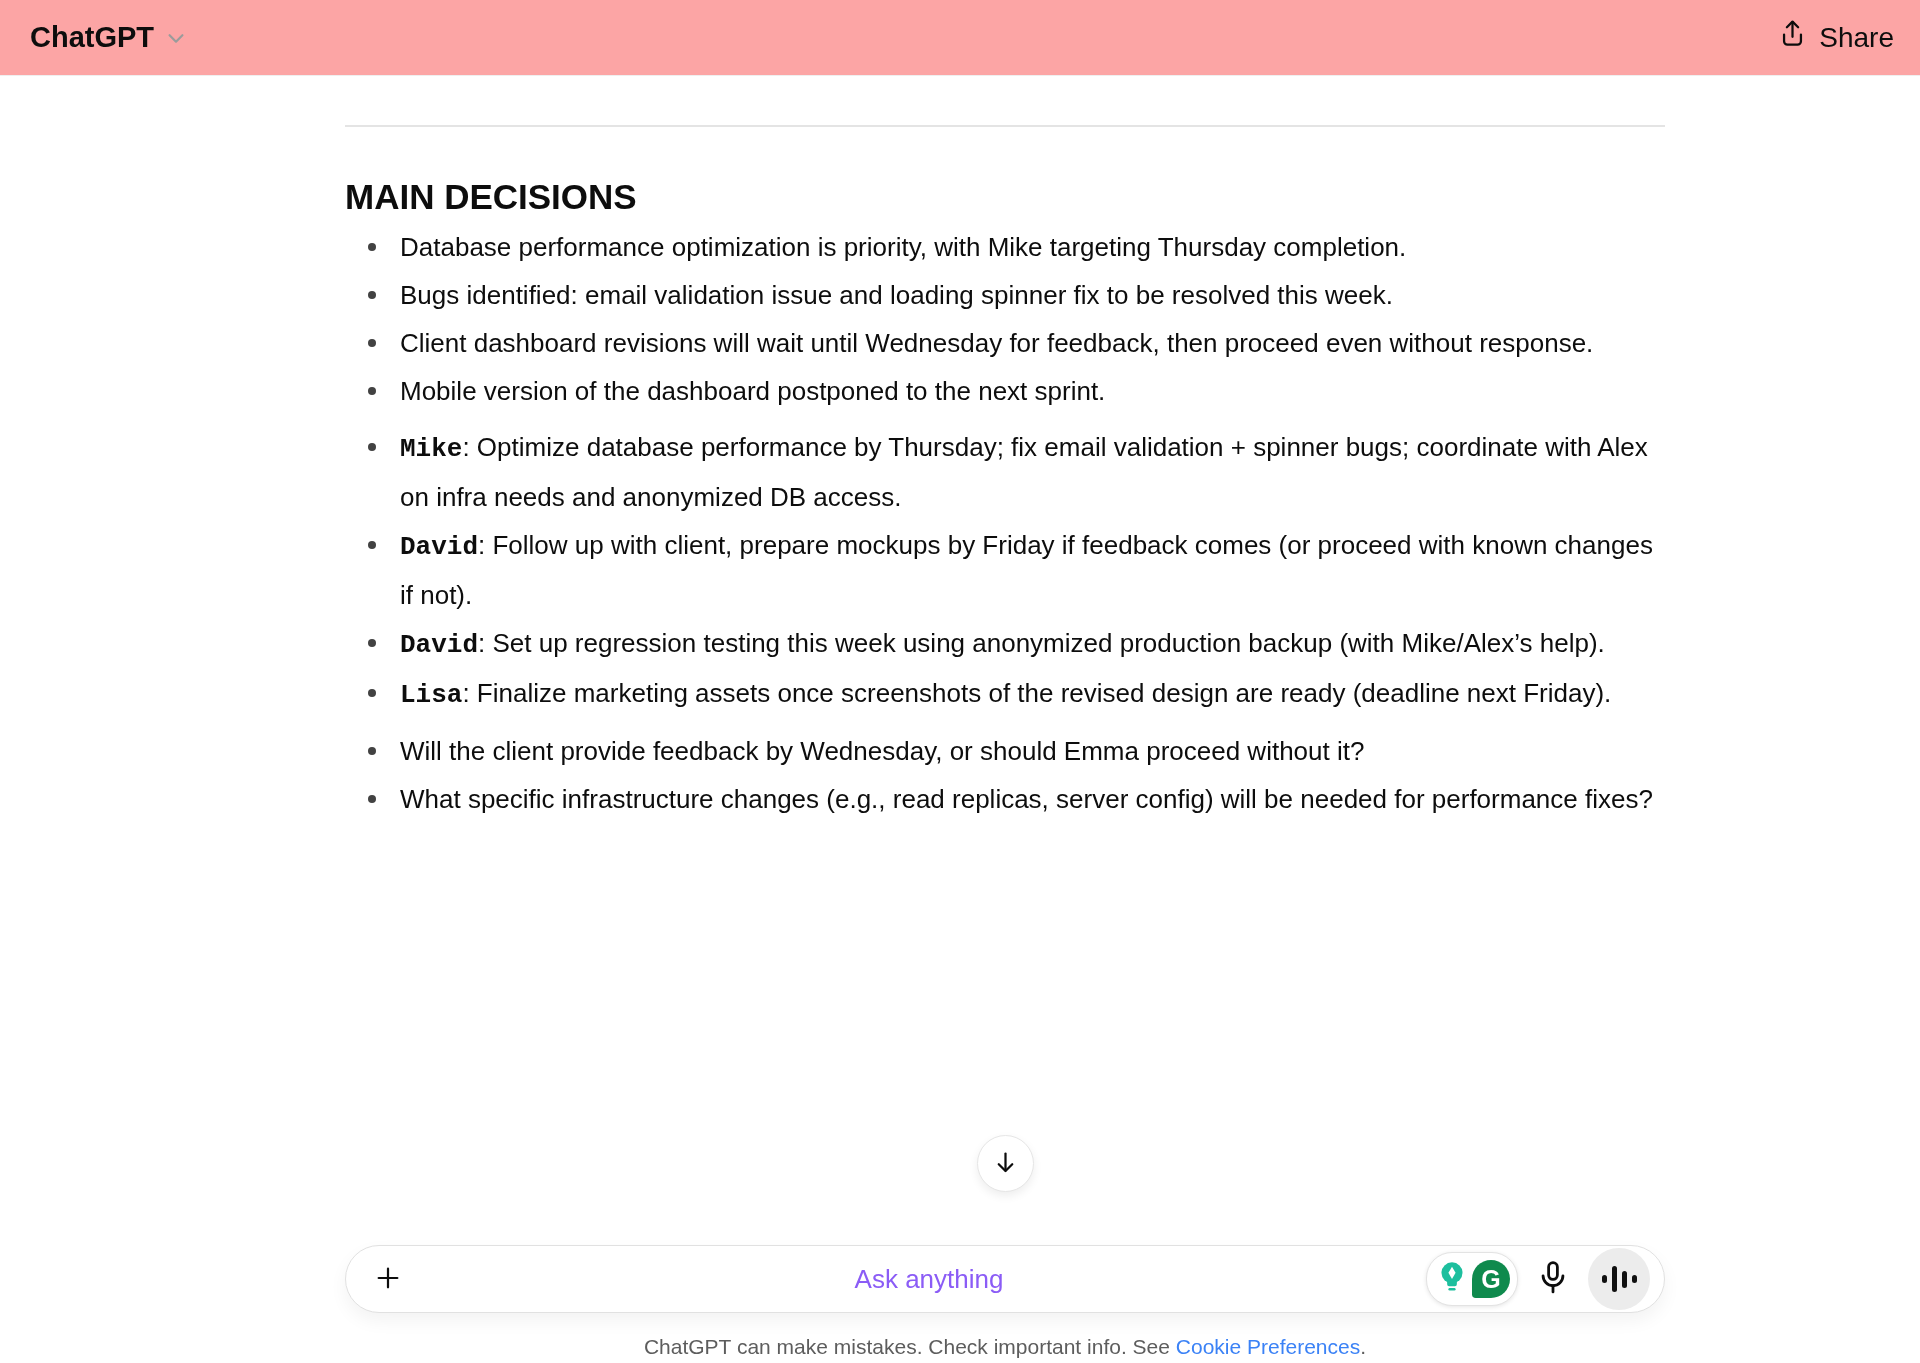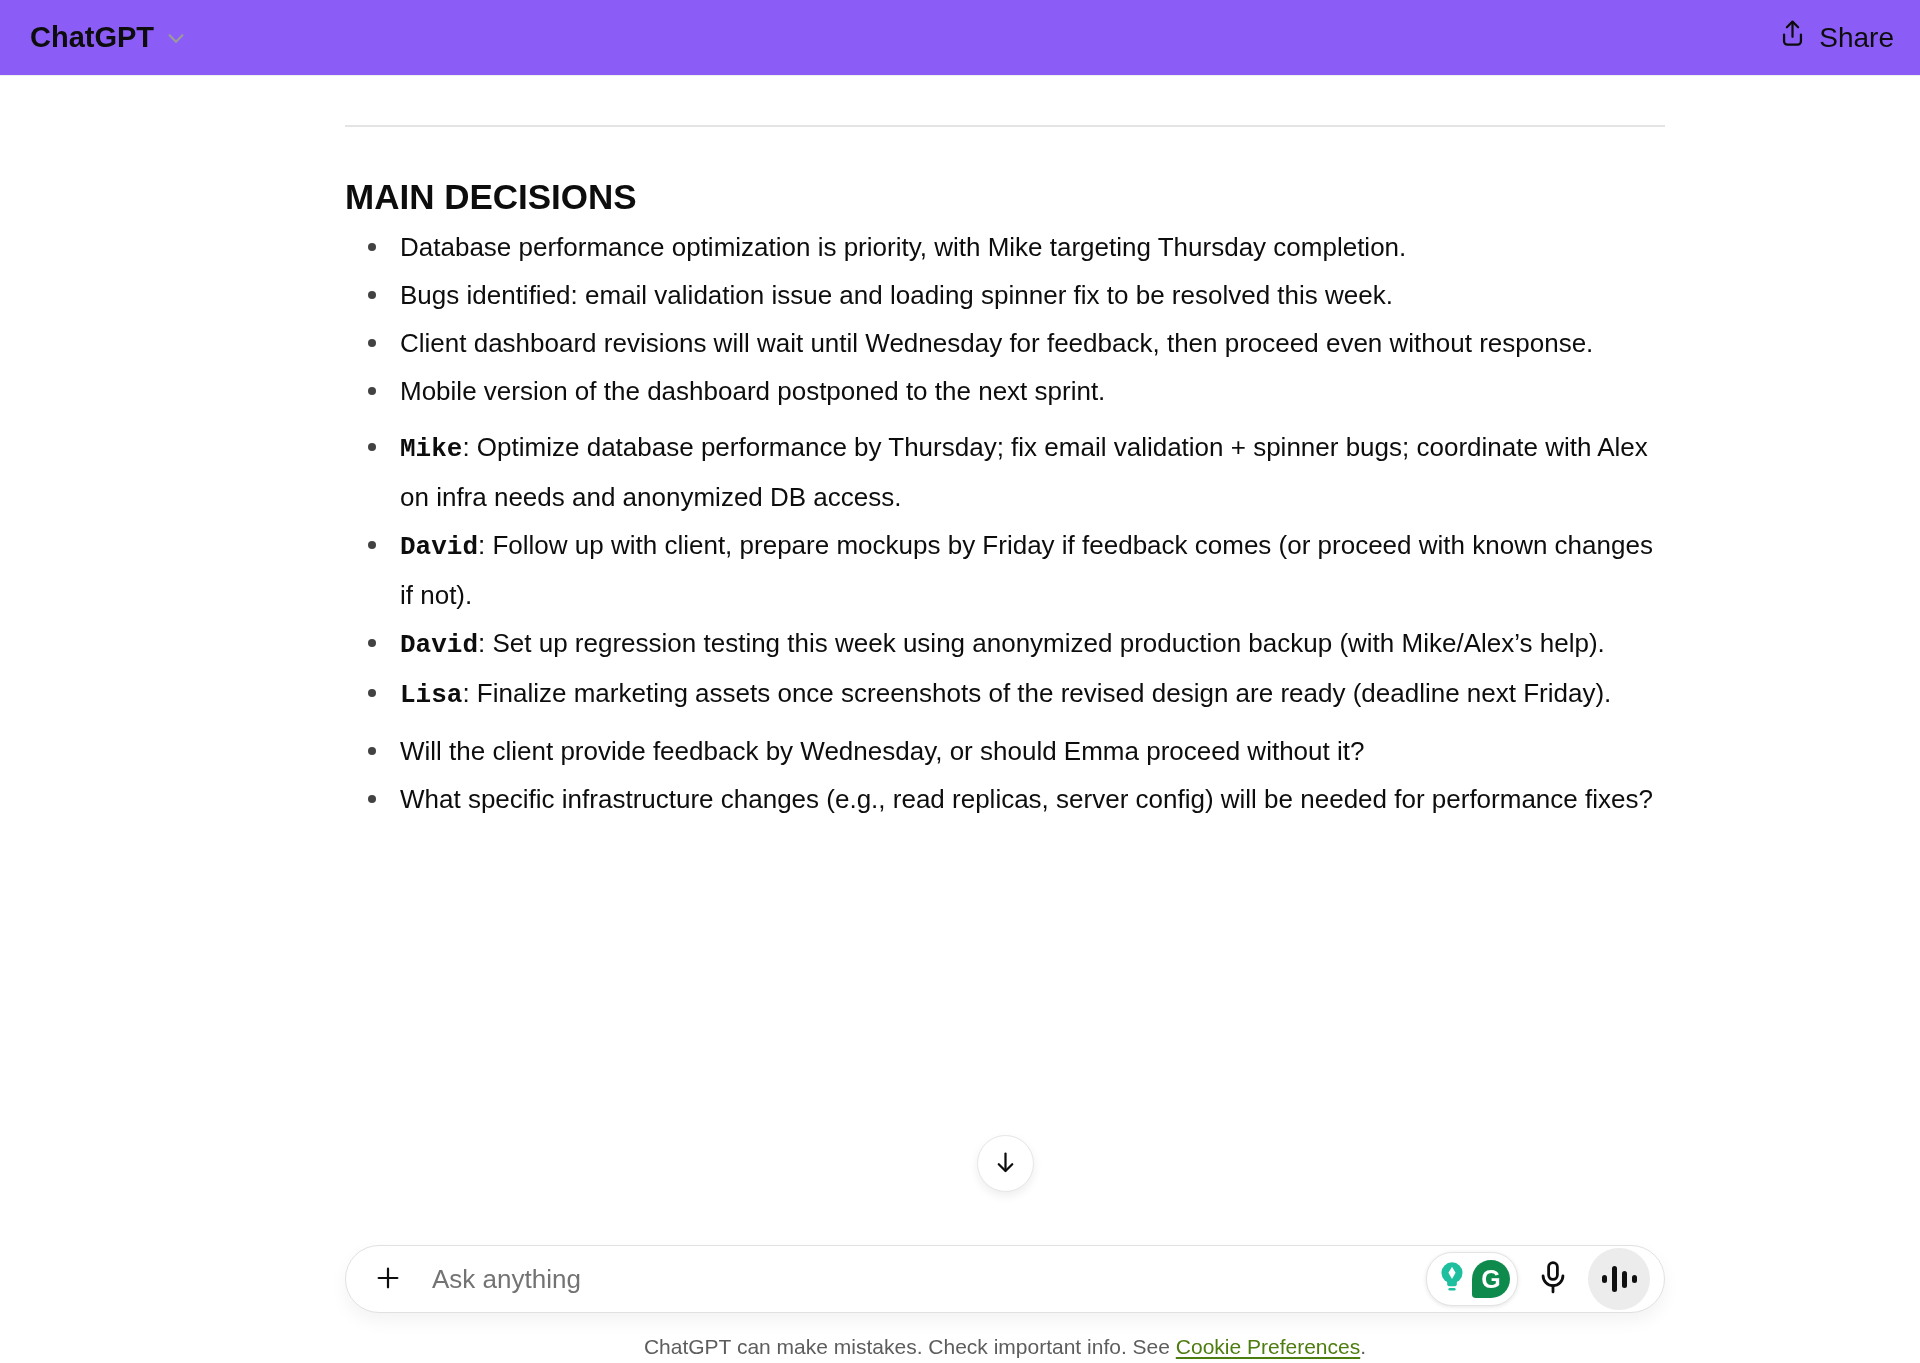--- a/index.html
+++ b/index.html
@@ -4,21 +4,21 @@
 <style>
   html,body{margin:0;padding:0;}
   body{
     width:1920px;height:1363px;position:relative;overflow:hidden;
     background:#ffffff;color:#0d0d0d;
     font-family:"Liberation Sans",sans-serif;
     -webkit-font-smoothing:antialiased;
   }
   
   .topbar{
-    position:absolute;top:0;left:0;right:0;height:76px;background:#8b5cf6;
+    position:absolute;top:0;left:0;right:0;height:76px;background:#fca5a5;
     border-bottom:1px solid #efefef;display:flex;align-items:center;
     justify-content:space-between;padding:0 26px 0 30px;box-sizing:border-box;z-index:5;
   }
   .model-switcher{display:flex;align-items:center;gap:11px;font-size:29px;font-weight:600;cursor:pointer;}
   .chevron svg{display:block;}
   .share-btn{
     display:flex;align-items:center;gap:13px;background:none;border:none;
     font-family:inherit;font-size:28px;font-weight:500;color:#0d0d0d;cursor:pointer;padding:0;justify-content:space-between;
   }
   
@@ -41,21 +41,21 @@
   }
   
   .composer{
     position:absolute;left:345px;top:1245px;width:1320px;height:68px;box-sizing:border-box;
     background:#fff;border:1px solid #e1e1e1;border-radius:34px;
     box-shadow:0 8px 18px rgba(0,0,0,.05);display:flex;align-items:center;
     padding:0 14px 0 24px;z-index:7;
   }
   .plus-btn{background:none;border:none;padding:0;width:36px;height:36px;display:flex;
     align-items:center;justify-content:center;cursor:pointer;}
-  .placeholder{flex:1;margin-left:26px;font-size:26px;color:#737373;cursor:text;}
+  .placeholder{flex:1;margin-left:26px;font-size:26px;color:#8b5cf6;cursor:text;text-align:center;}
   .composer-right{display:flex;align-items:center;gap:15px;}
   .gram-badge{
     display:flex;align-items:center;gap:3px;height:52px;padding:0 7px 0 8px;
     background:#fff;border:1px solid #e3e3e3;border-radius:26px;
     box-shadow:0 1px 4px rgba(0,0,0,.10);cursor:pointer;
   }
   .g-circle{
     width:38px;height:38px;border-radius:50% 50% 50% 10%;
     background:var(--gram-green,#0f8a4d);color:#fff;display:flex;align-items:center;
     justify-content:center;font-size:25px;font-weight:700;
@@ -67,21 +67,21 @@
     display:flex;align-items:center;justify-content:center;gap:5px;padding:0;
   }
   .voice-btn .bar{width:5px;border-radius:3px;background:#101010;display:block;}
   .voice-btn .b1{height:8px;}  .voice-btn .b2{height:26px;}
   .voice-btn .b3{height:17px;} .voice-btn .b4{height:8px;}
   
   .footer{
     position:absolute;left:345px;top:1334px;width:1320px;text-align:center;
     font-size:21px;line-height:26px;color:#5d5d5d;z-index:7;
   }
-  .footer a{color:#4d7c0f;text-decoration:underline;text-underline-offset:3px;cursor:pointer;}
+  .footer a{color:#3b82f6;text-underline-offset:3px;cursor:pointer;}
 </style>
 </head>
 <body>
 
 <header class="topbar">
   <div class="model-switcher">
     <span>ChatGPT</span>
     <span class="chevron">
       <svg width="22" height="22" viewBox="0 0 24 24" fill="none" stroke="#9b9b9b" stroke-width="2.4" stroke-linecap="round" stroke-linejoin="round">
           <path d="M5 9l7 7 7-7"></path>

